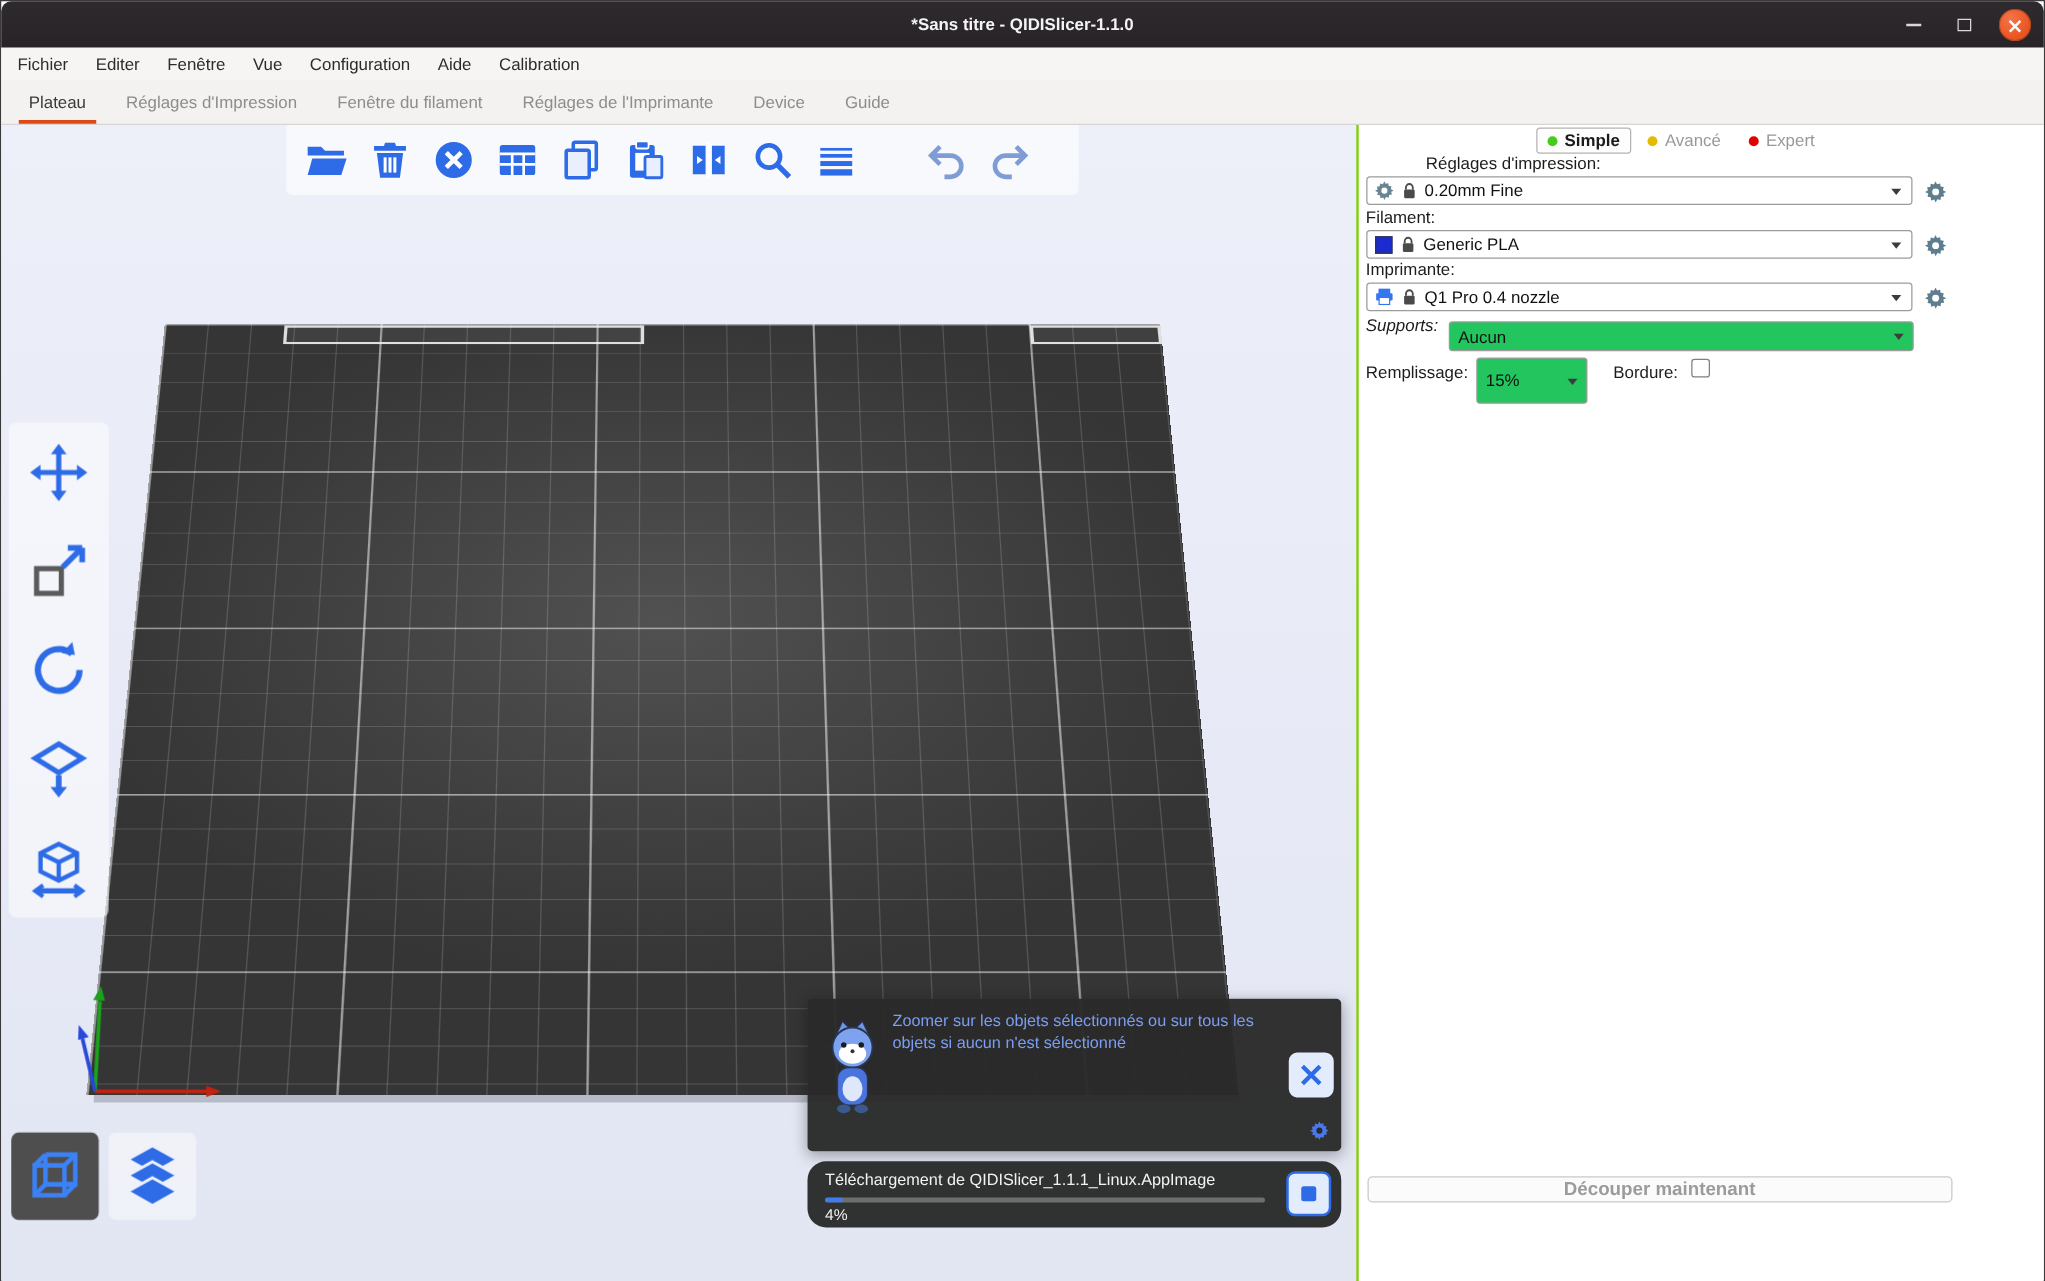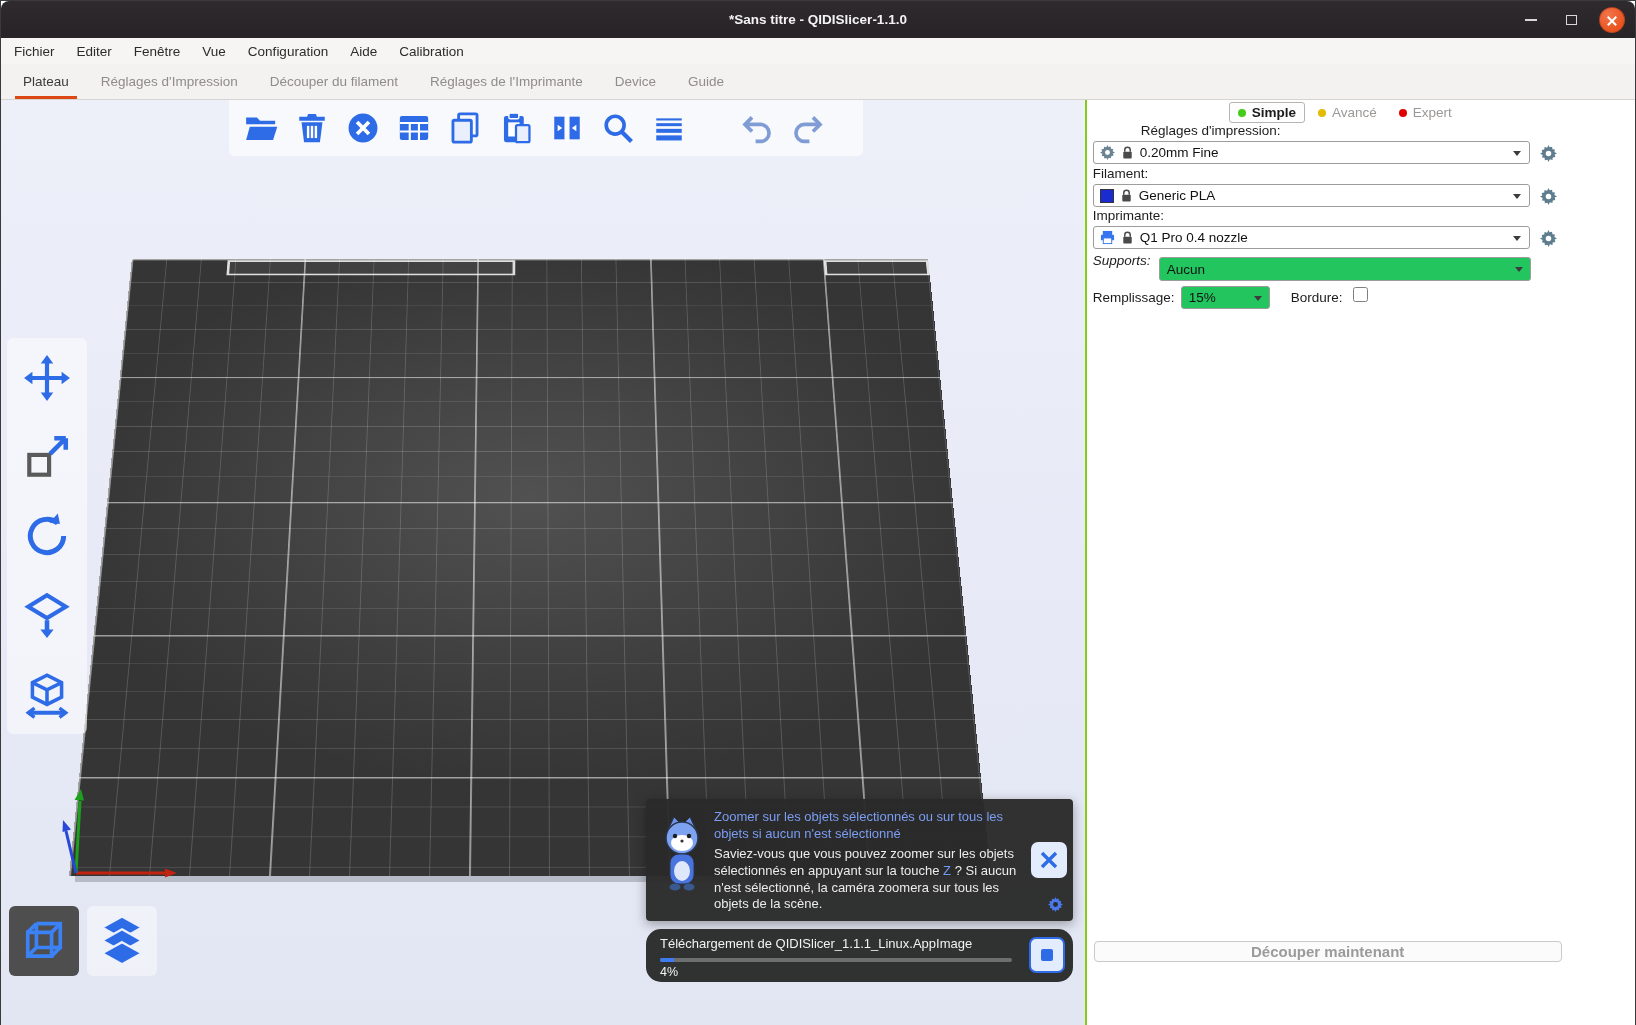--- a/index.html
+++ b/index.html
@@ -154,21 +154,21 @@
     <div class="menu-item">Fenêtre</div>
     <div class="menu-item">Vue</div>
     <div class="menu-item">Configuration</div>
     <div class="menu-item">Aide</div>
     <div class="menu-item">Calibration</div>
   </div>
 
   <div class="tabbar">
     <div class="tab active">Plateau</div>
     <div class="tab">Réglages d'Impression</div>
-    <div class="tab">Découper du filament</div>
+    <div class="tab">Fenêtre du filament</div>
     <div class="tab">Réglages de l'Imprimante</div>
     <div class="tab">Device</div>
     <div class="tab">Guide</div>
   </div>
 
   <div class="main">
 
     <div class="viewport">
 
       <div class="bed-wrap">
@@ -335,21 +335,20 @@
           <circle cx="21" cy="21" r="2.2" fill="#1c1c1c"></circle>
             <circle cx="35" cy="21" r="2.2" fill="#1c1c1c"></circle>
           <circle cx="28" cy="26" r="1.6" fill="#333"></circle>
           <rect x="16" y="39" width="24" height="30" rx="9" fill="#4a74dd" stroke="#2a3550"></rect>
           <ellipse cx="28" cy="56" rx="8" ry="10" fill="#dfe8fb"></ellipse>
           <ellipse cx="21" cy="72" rx="5.5" ry="3.5" fill="#39598f"></ellipse>
             <ellipse cx="35" cy="72" rx="5.5" ry="3.5" fill="#39598f"></ellipse>
         </svg>
         <div class="ntext">
           <div class="ntitle">Zoomer sur les objets sélectionnés ou sur tous les objets si aucun n'est sélectionné</div>
-          <div class="nbody"><span>Saviez-vous que vous pouvez zoomer sur les objets sélectionnés en appuyant sur la touche </span><span class="nkey">Z</span><span> ? Si aucun n'est sélectionné, la caméra zoomera sur tous les objets de la scène.</span></div>
         </div>
         <div class="close-x">
           <svg viewBox="0 0 20 20" width="20" height="20">
               <path d="M3 3l14 14M17 3L3 17" stroke="#2e6be6" stroke-width="3.4"></path>
             </svg>
         </div>
         <div class="pgear">
           <svg viewBox="0 0 16 16" width="15" height="15">
               <path fill="#4a78e8" d="M8 0l1 2.2 2.4-.6.3 2.4 2.4.3-.6 2.4L16 8l-2.2 1 .6 2.4-2.4.3-.3 2.4-2.4-.6L8 16l-1-2.2-2.4.6-.3-2.4-2.4-.3.6-2.4L0 8l2.2-1-.6-2.4 2.4-.3.3-2.4 2.4.6z"></path>
               <circle cx="8" cy="8" r="2.6" fill="#2b2b2b"></circle>
@@ -445,21 +444,21 @@
           </svg>
       </div>
 
       <div class="sb-label" style="top:153px;font-style:italic;">Supports:</div>
       <div class="dd" style="left:72px; top:157px; width:372px; height:24px;">
         <span class="ctext">Aucun</span>
         <span class="tri"></span>
       </div>
 
       <div class="sb-label" style="top:190px;">Remplissage:</div>
-      <div class="dd" style="left:94px; top:186px; width:89px; height:23px;">
+      <div class="dd" style="left:94px; top:186px; width:89px; height:37px;">
         <span class="ctext">15%</span>
         <span class="tri"></span>
       </div>
       <div class="sb-label" style="left:204px; top:190px;">Bordure:</div>
       <div class="checkbox" style="left:266px; top:187px;"></div>
 
       <div class="slice-btn">Découper maintenant</div>
 
     </div>
   </div>

